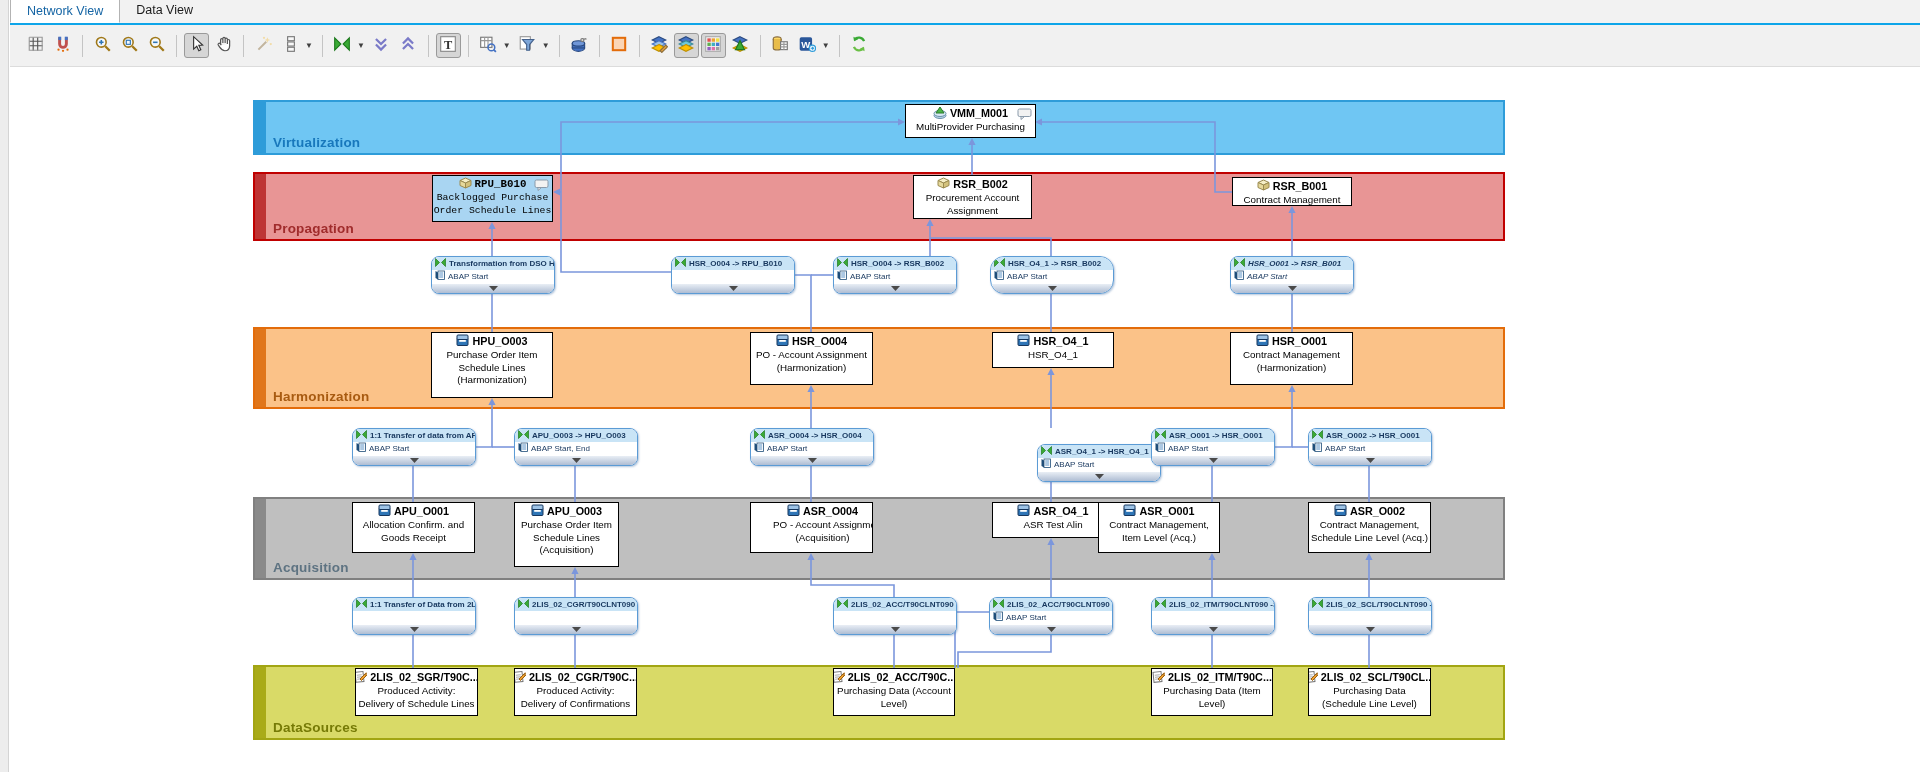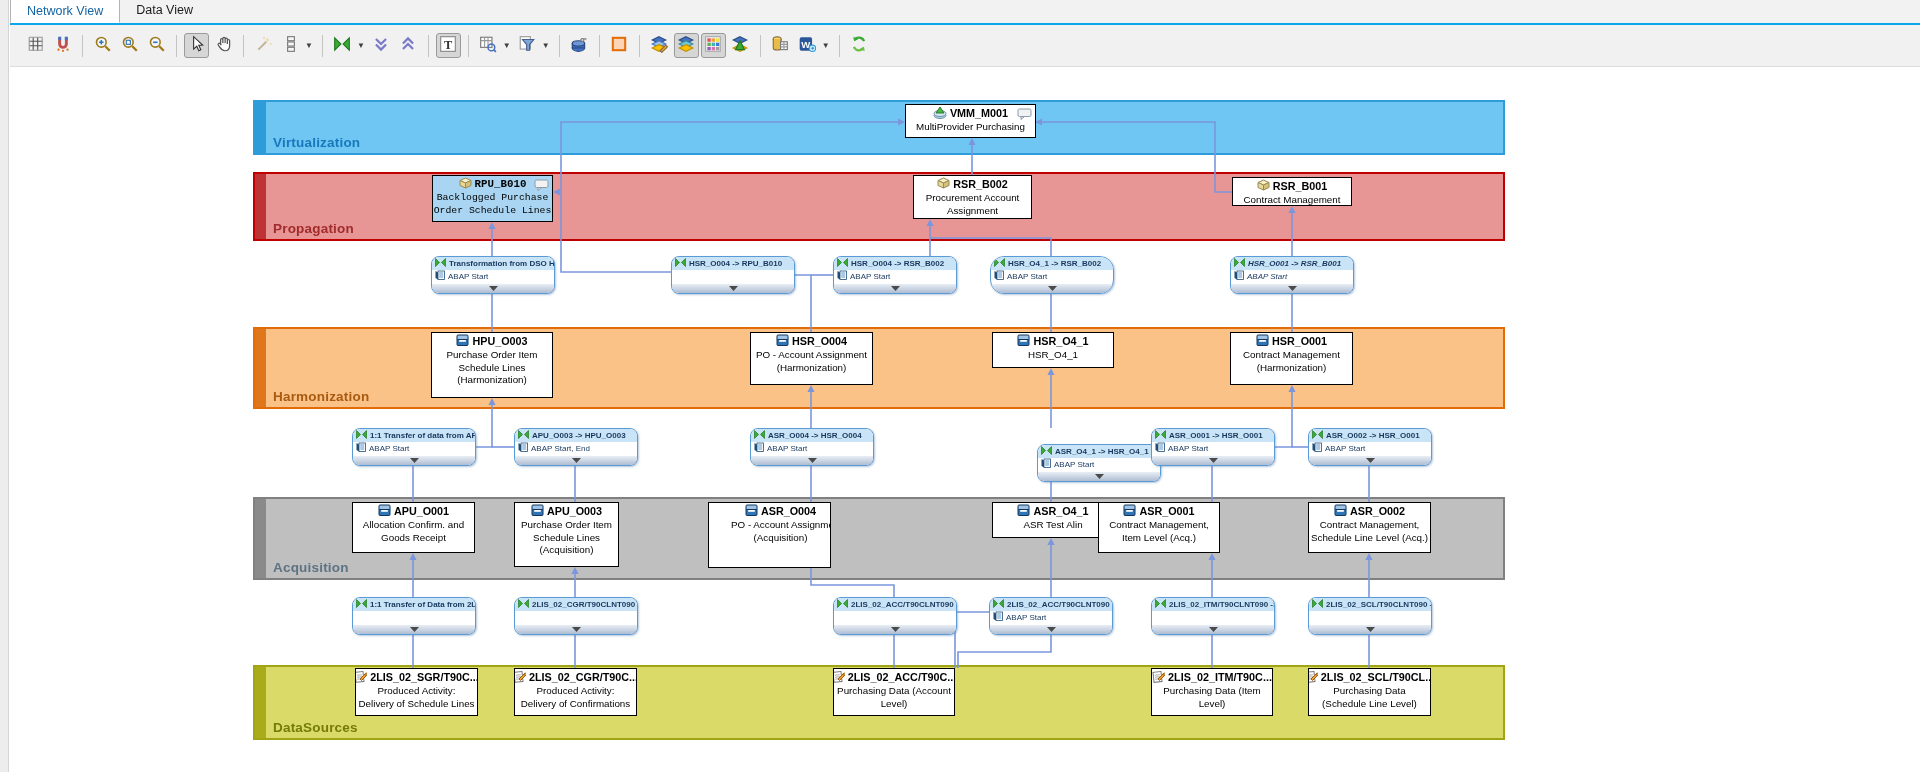--- a/index.html
+++ b/index.html
@@ -244,21 +244,21 @@
             <rect x="1" y="4" width="11" height="7.5" rx="1" fill="#2e75b6" stroke="#17365d"></rect>
             <rect x="1" y="1" width="11" height="4.5" rx="1" fill="#9dc3e6" stroke="#17365d"></rect>
             <rect x="3.2" y="6" width="6.6" height="1.8" fill="#fff"></rect>
           </svg></span>
         <span>APU_O003</span>
       </div>
       <div class="ln">Purchase Order Item</div>
       <div class="ln">Schedule Lines</div>
       <div class="ln">(Acquisition)</div>
     </div>
-    <div class="dnode" style="left: 708px; top: 502px; width: 123px; height: 66px; padding-left: 22px;">
+    <div class="dnode" style="left: 750px; top: 502px; width: 123px; height: 51px; padding-left: 22px;">
       <div class="hd">
         <span><svg width="13" height="12" viewBox="0 0 13 12">
             <rect x="1" y="4" width="11" height="7.5" rx="1" fill="#2e75b6" stroke="#17365d"></rect>
             <rect x="1" y="1" width="11" height="4.5" rx="1" fill="#9dc3e6" stroke="#17365d"></rect>
             <rect x="3.2" y="6" width="6.6" height="1.8" fill="#fff"></rect>
           </svg></span>
         <span>ASR_O004</span>
       </div>
       <div class="ln">PO - Account Assignment</div>
       <div class="ln">(Acquisition)</div>

